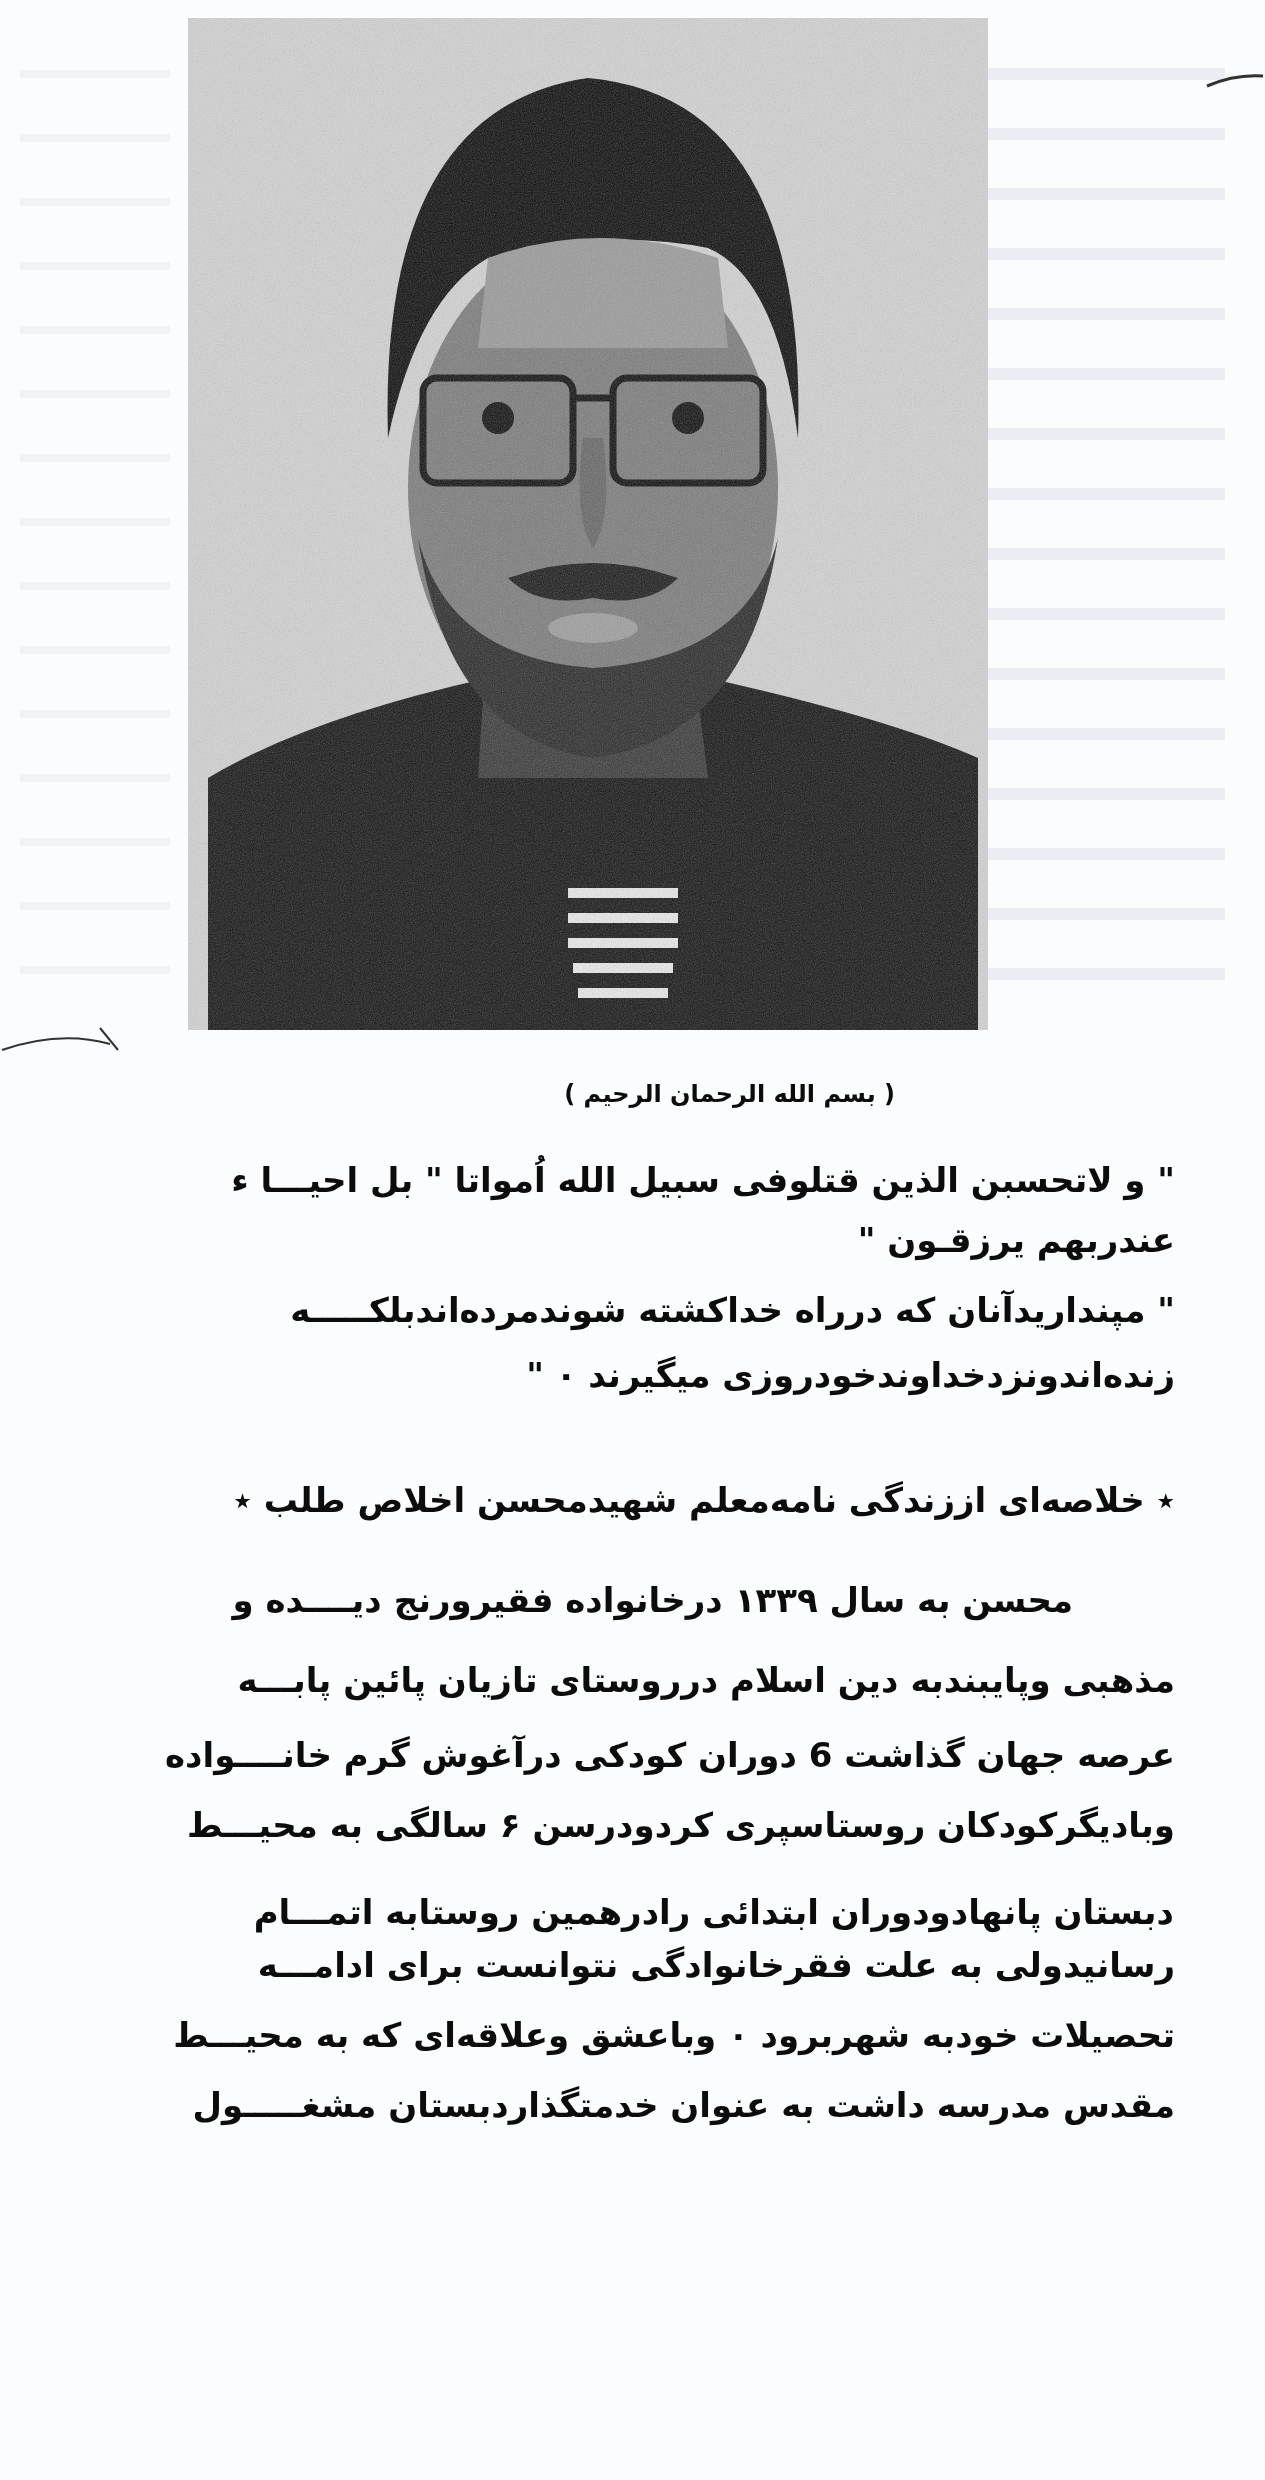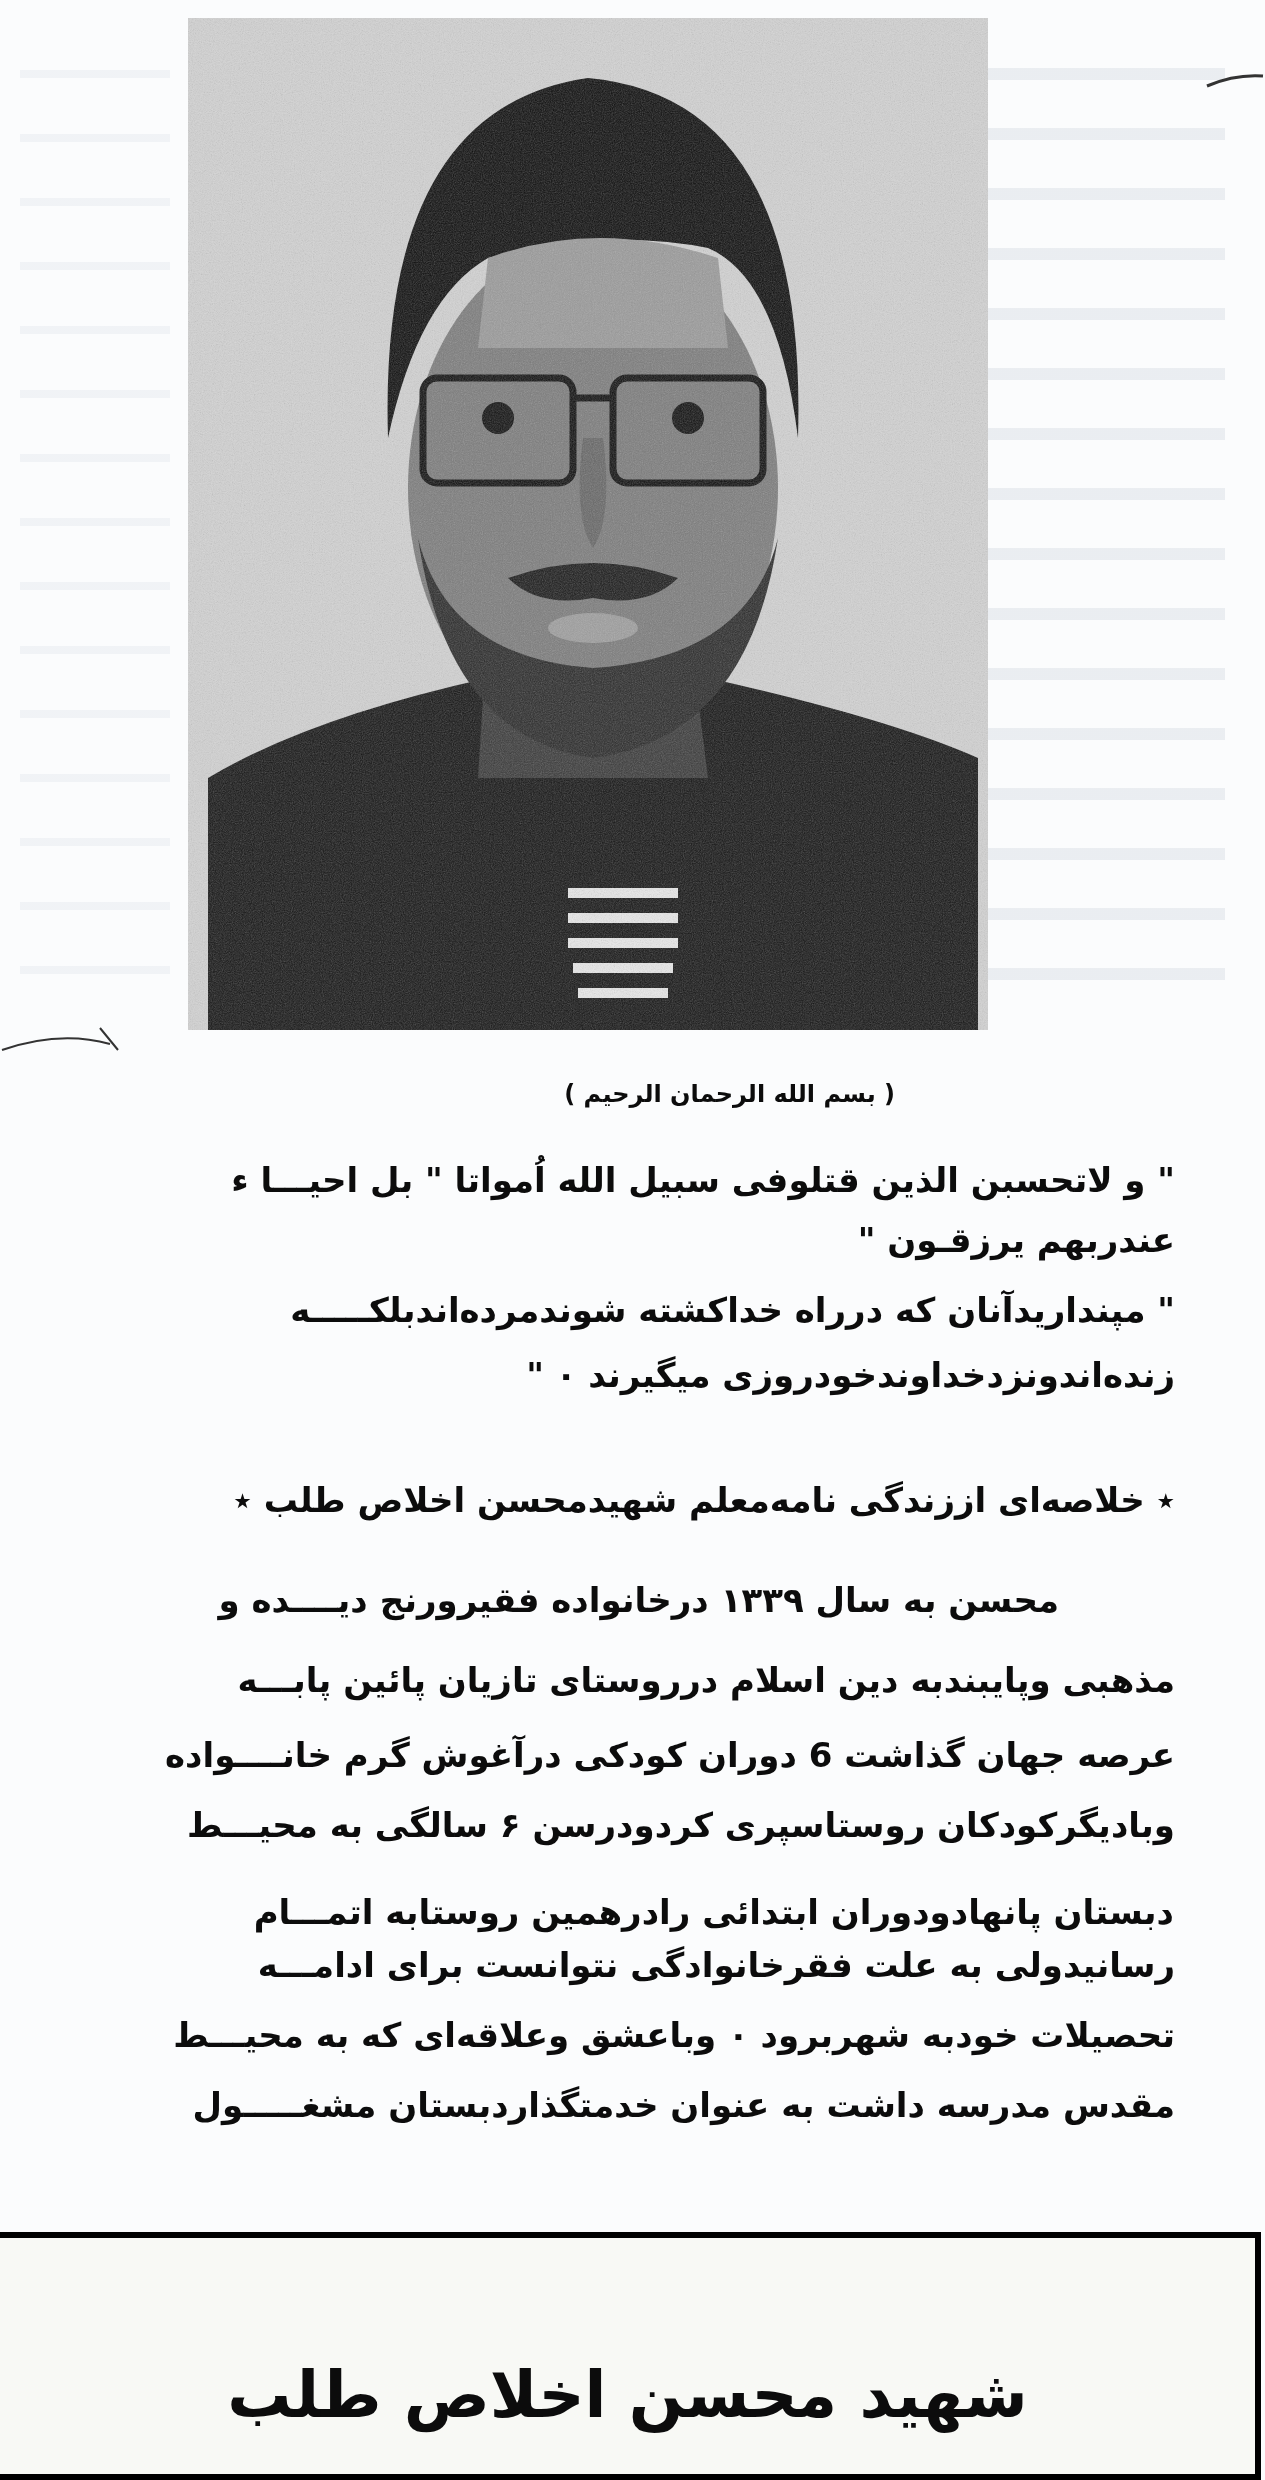--- a/index.html
+++ b/index.html
@@ -108,26 +108,23 @@
     <div class="line basmala" style="right:280px; top:0px;">( بسم الله الرحمان الرحیم )</div>
 
     <div class="line" style="right:0; top:80px;">" و لاتحسبن الذین قتلوفی سبیل الله اُمواتا " بل احیـــا ء</div>
     <div class="line" style="right:0; top:140px;">عندربهم یرزقـون "</div>
 
     <div class="line" style="right:0; top:210px;">" مپنداریدآنان که درراه خداکشته شوندمرده‌اندبلکـــــه</div>
     <div class="line" style="right:0; top:275px;">زنده‌اندونزدخداوندخودروزی میگیرند ٠ "</div>
 
     <div class="line" style="right:0; top:400px;">٭ خلاصه‌ای اززندگی نامه‌معلم شهیدمحسن اخلاص طلب ٭</div>
 
-    <div class="line" style="right:116px; top:500px;">محسن به سال ۱۳۳۹ درخانواده فقیرورنج دیــــده و</div>
+    <div class="line" style="right:102px; top:500px;">محسن به سال ۱۳۳۹ درخانواده فقیرورنج دیــــده و</div>
     <div class="line" style="right:0; top:580px;">مذهبی وپایبندبه دین اسلام درروستای تازیان پائین پابـــه</div>
     <div class="line" style="right:0; top:655px;">عرصه جهان گذاشت 6 دوران کودکی درآغوش گرم خانــــواده</div>
     <div class="line" style="right:0; top:725px;text-align:right;">وبادیگرکودکان روستاسپری کردودرسن ۶ سالگی به محیـــط</div>
     <div class="line" style="right:1px; top:795px;margin-top:17px;">دبستان پانهادودوران ابتدائی رادرهمین روستابه اتمـــام</div>
     <div class="line" style="right:0; top:865px;text-align:right;">رسانیدولی به علت فقرخانوادگی نتوانست برای ادامـــه</div>
     <div class="line" style="right:0; top:935px;">تحصیلات خودبه شهربرود ٠ وباعشق وعلاقه‌ای که به محیـــط</div>
     <div class="line" style="right:0; top:1005px;margin-left:16px;">مقدس مدرسه داشت به عنوان خدمتگذاردبستان مشغـــــول</div>
   </div>
 
-  <div class="bottom-box">
-    <div class="bottom-title">شهید محسن اخلاص طلب</div>
-  </div>
 </div>
 
 </body></html>

